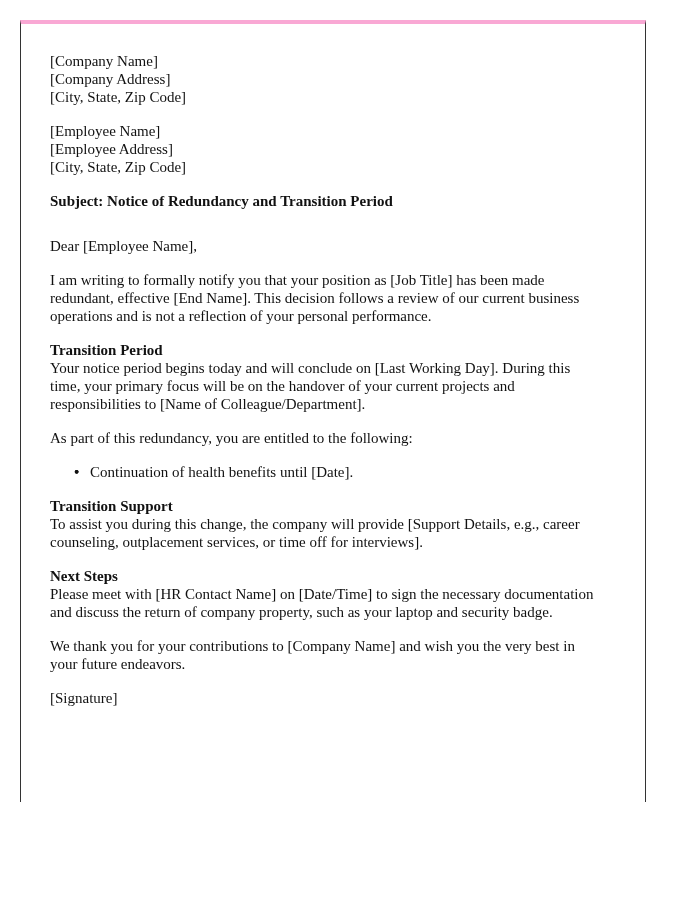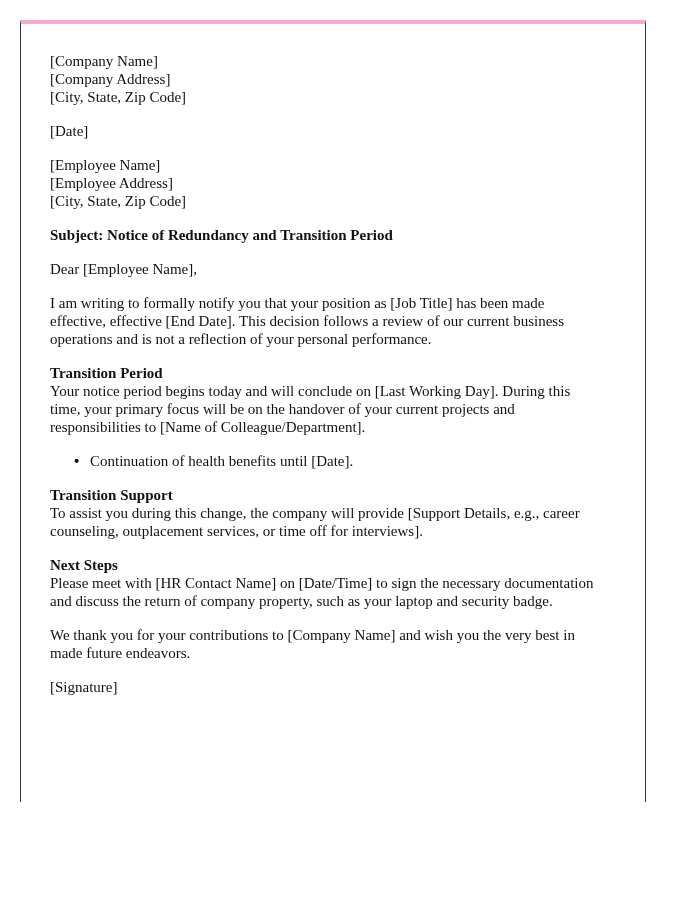--- a/index.html
+++ b/index.html
@@ -32,21 +32,21 @@
       position: absolute;
       left: 29px;
       top: 28px;
       width: 590px;
       font-size: 15px;
       line-height: 18px;
     }
     .block { margin: 0 0 16px 0; }
     .line { display: block; }
     .bold { font-weight: bold; }
-    .subject { margin-bottom: 16px; }
+    .subject { margin-bottom: 27px; }
     ul.bullets {
       margin: 16px 0 16px 0;
       padding-left: 40px;
       list-style: none;
     }
     ul.bullets li {
       position: relative;
       line-height: 18px;
     }
     ul.bullets li .bullet {
@@ -60,46 +60,46 @@
 
 <div class="page">
   <div class="content">
 
     <div class="block">
       <span class="line">[Company Name]</span>
       <span class="line">[Company Address]</span>
       <span class="line">[City, State, Zip Code]</span>
     </div>
 
-    <div class="block">[Date]</div>
 
     <div class="block">
       <span class="line">[Employee Name]</span>
       <span class="line">[Employee Address]</span>
       <span class="line">[City, State, Zip Code]</span>
     </div>
 
     <div class="block bold subject">Subject: Notice of Redundancy and Transition Period</div>
 
     <div class="block">Dear [Employee Name],</div>
 
     <div class="block">
       <span class="line">I am writing to formally notify you that your position as [Job Title] has been made</span>
-      <span class="line">effective, effective [End Date]. This decision follows a review of our current business</span>
+      <span class="line">redundant, effective [End Name]. This decision follows a review of our current business</span>
       <span class="line">operations and is not a reflection of your personal performance.</span>
     </div>
 
     <div class="block">
       <span class="line bold">Transition Period</span>
       <span class="line">Your notice period begins today and will conclude on [Last Working Day]. During this</span>
       <span class="line">time, your primary focus will be on the handover of your current projects and</span>
       <span class="line">responsibilities to [Name of Colleague/Department].</span>
     </div>
 
     <div class="block">
+      <span class="line">As part of this redundancy, you are entitled to the following:</span>
       <ul class="bullets">
         <li>
           <span class="bullet">•</span>
         </li>
         <li>
           <span class="bullet">•</span>
         </li>
         <li>
           <span class="bullet">•</span>
           <span>Continuation of health benefits until [Date].</span>
@@ -114,20 +114,20 @@
     </div>
 
     <div class="block">
       <span class="line bold">Next Steps</span>
       <span class="line">Please meet with [HR Contact Name] on [Date/Time] to sign the necessary documentation</span>
       <span class="line">and discuss the return of company property, such as your laptop and security badge.</span>
     </div>
 
     <div class="block">
       <span class="line">We thank you for your contributions to [Company Name] and wish you the very best in</span>
-      <span class="line">made future endeavors.</span>
+      <span class="line">your future endeavors.</span>
     </div>
 
 
     <div class="block">[Signature]</div>
 
   </div>
 </div>
 
 </body></html>

